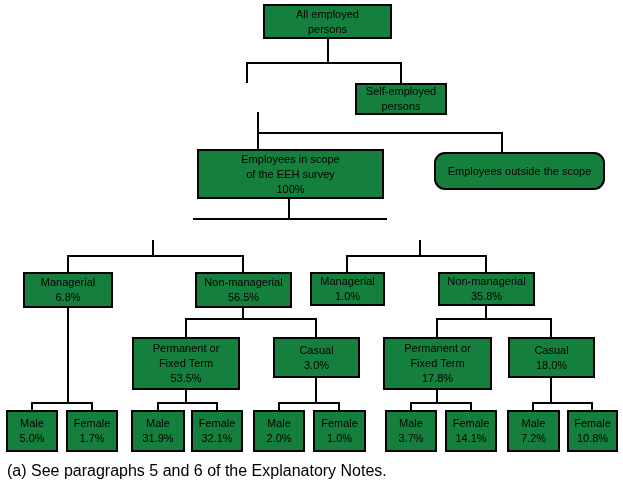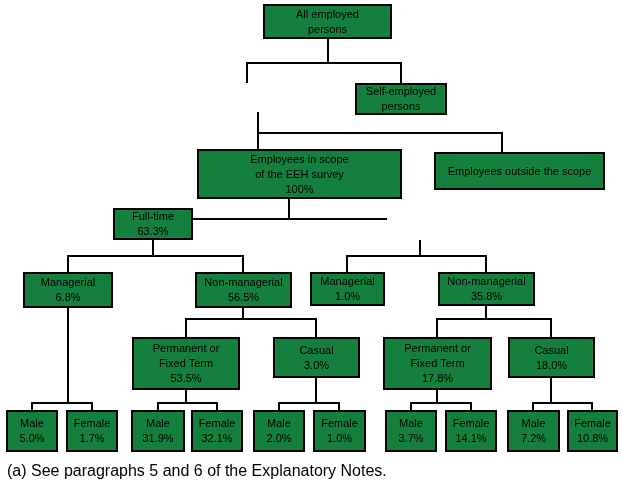--- a/index.html
+++ b/index.html
@@ -98,31 +98,27 @@
     <div class="seg" style="left: 532px; top: 402px; width: 2px; height: 8px; background: rgb(0, 0, 0);"></div>
     <div class="seg" style="left: 591px; top: 402px; width: 2px; height: 8px; background: rgb(0, 0, 0);"></div>
     <div class="node" style="left: 263px; top: 4px; width: 129px; height: 35px;">
       <div class="node-line">All employed</div>
       <div class="node-line">persons</div>
     </div>
     <div class="node" style="left: 355px; top: 83px; width: 92px; height: 32px;">
       <div class="node-line">Self-employed</div>
       <div class="node-line">persons</div>
     </div>
-    <div class="node" style="left: 197px; top: 149px; width: 205px; height: 50px;">
+    <div class="node" style="left: 197px; top: 149px; width: 187px; height: 50px;">
       <div class="node-line">Employees in scope</div>
       <div class="node-line">of the EEH survey</div>
       <div class="node-line">100%</div>
     </div>
-    <div class="node" style="left: 434px; top: 152px; width: 171px; height: 38px;">
+    <div class="node" style="left: 434px; top: 152px; width: 171px; height: 38px; border-radius: 11px;">
       <div class="node-line">Employees outside the scope</div>
-    </div>
-    <div class="node" style="left: 113px; top: 208px; width: 80px; height: 32px;">
-      <div class="node-line">Full-time</div>
-      <div class="node-line">63.3%</div>
     </div>
     <div class="node" style="left: 23px; top: 272px; width: 90px; height: 36px;">
       <div class="node-line">Managerial</div>
       <div class="node-line">6.8%</div>
     </div>
     <div class="node" style="left: 195px; top: 272px; width: 97px; height: 36px;">
       <div class="node-line">Non-managerial</div>
       <div class="node-line">56.5%</div>
     </div>
     <div class="node" style="left: 310px; top: 272px; width: 75px; height: 34px;">

